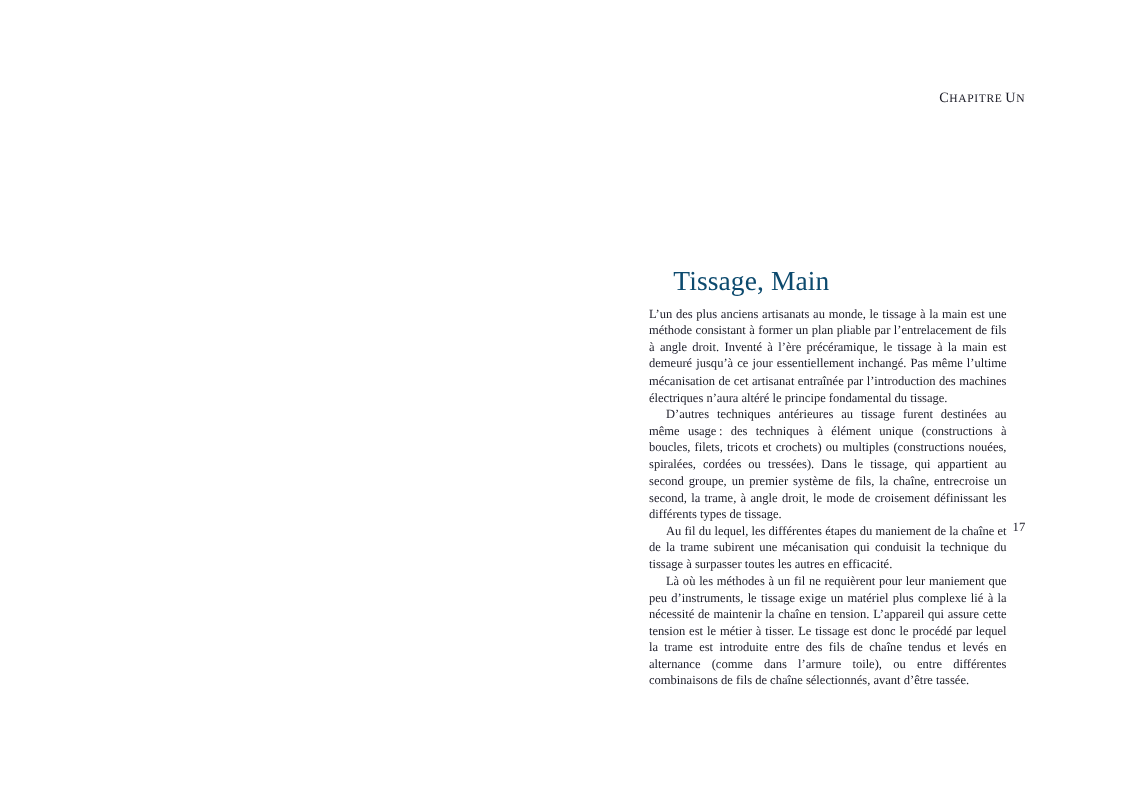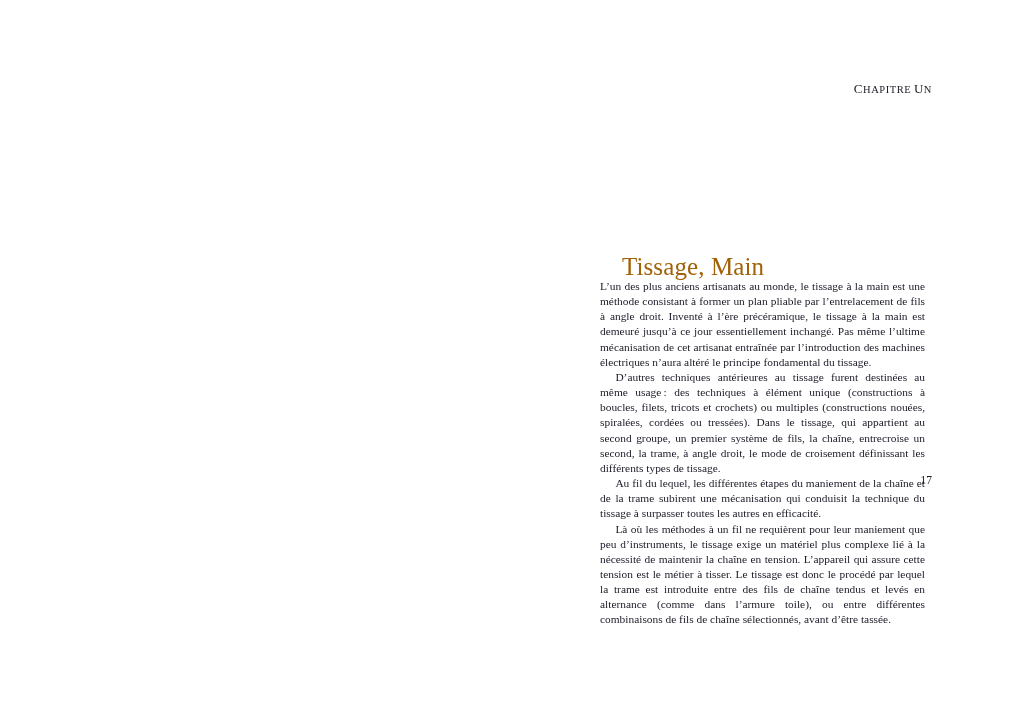--- a/index.html
+++ b/index.html
@@ -52,31 +52,31 @@
   }
 
   .chapter-title {
     position: absolute;
     top: 240px;
     left: 96px;
     font-family: "Liberation Serif", "DejaVu Serif", serif;
     font-size: 25px;
     font-weight: normal;
     line-height: 1.05;
-    color: #a16207;
+    color: #0c4a6e;
     letter-spacing: 0.1px;
-    margin: 14px;
+    margin: 4px;
     white-space: nowrap;
     text-align: center;
   }
 
   .textblock {
     position: absolute;
     top: 279px;
-    left: 88px;
+    left: 78px;
     width: 325px;
     font-family: "Liberation Serif", "DejaVu Serif", serif;
     font-size: 11.4px;
     line-height: 15.15px;
     color: #1a1a27;
     text-align: justify;
     text-justify: inter-word;
     hyphens: manual;
   }
   .textblock p {

